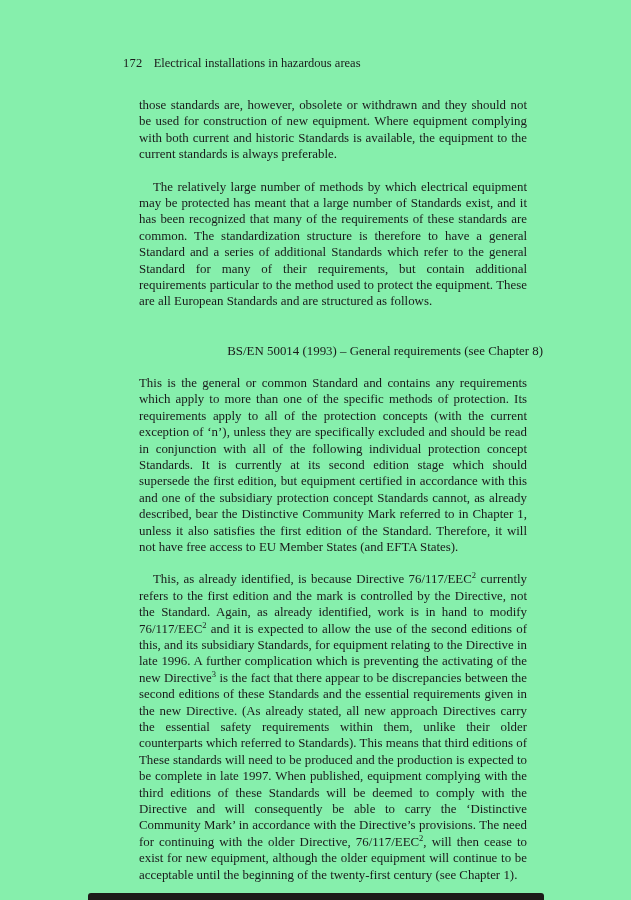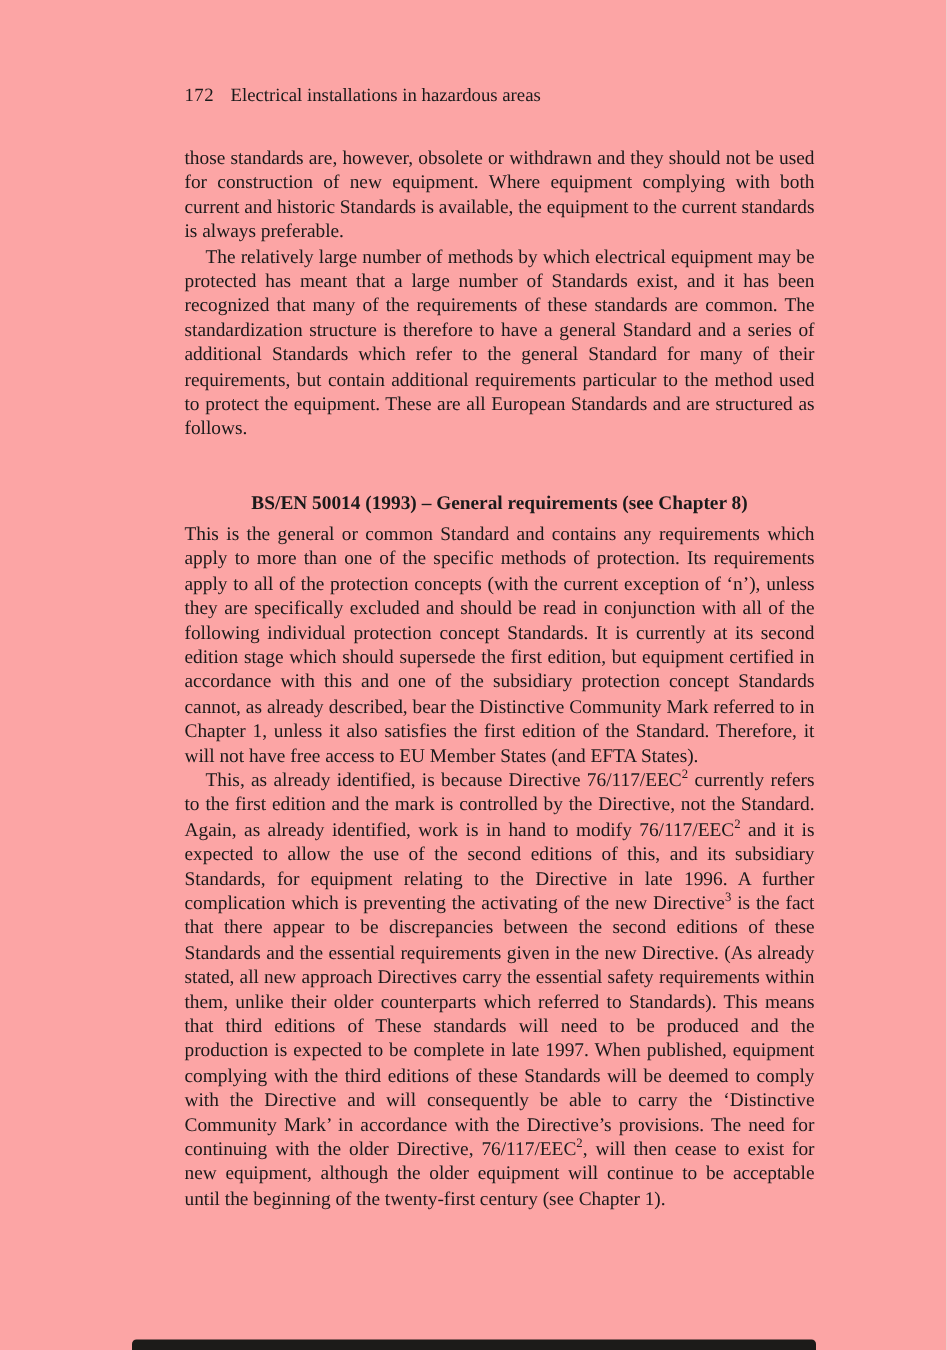--- a/index.html
+++ b/index.html
@@ -5,21 +5,21 @@
   html, body {
     margin: 0;
     padding: 0;
     background: #e8e8e8;
   }
   .page {
     position: relative;
     width: 631px;
     height: 900px;
     margin: 0 auto;
-    background: #fca5a5;
+    background: #86efac;
     font-family: "Liberation Serif", serif;
     color: #1a1a1a;
     overflow: hidden;
     box-sizing: border-box;
   }
   .content {
     position: absolute;
     left: 123px;
     top: 56px;
     width: 420px;
@@ -39,31 +39,31 @@
   .running-head .running-title {
   }
   .body-text {
     font-size: 12.9px;
     line-height: 16.4px;
     text-align: justify;
     hyphens: auto;
     -webkit-hyphens: auto;
   }
   .body-text p {
-    margin: 0;
+    margin: 16px;
     padding: 0;
   }
   .body-text p.indent {
     text-indent: 14px;
   }
   .section-heading {
     font-size: 12.9px;
-    font-weight: bold;
+    font-weight: normal;
     margin: 33px 0 5px 0;
-    text-align: center;
+    text-align: right;
     line-height: 16px;
   }
   sup.fnref {
     font-size: 8.5px;
     line-height: 0;
     vertical-align: super;
   }
   .scan-edge {
     position: absolute;
     left: 88px;

